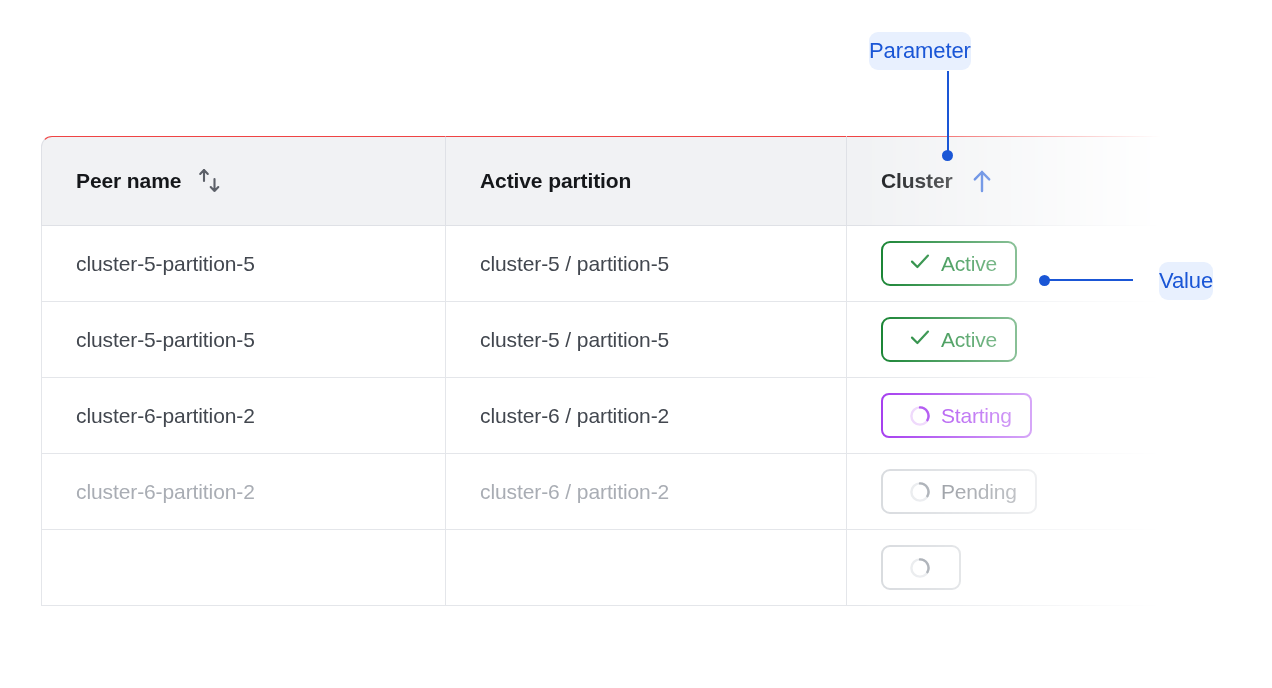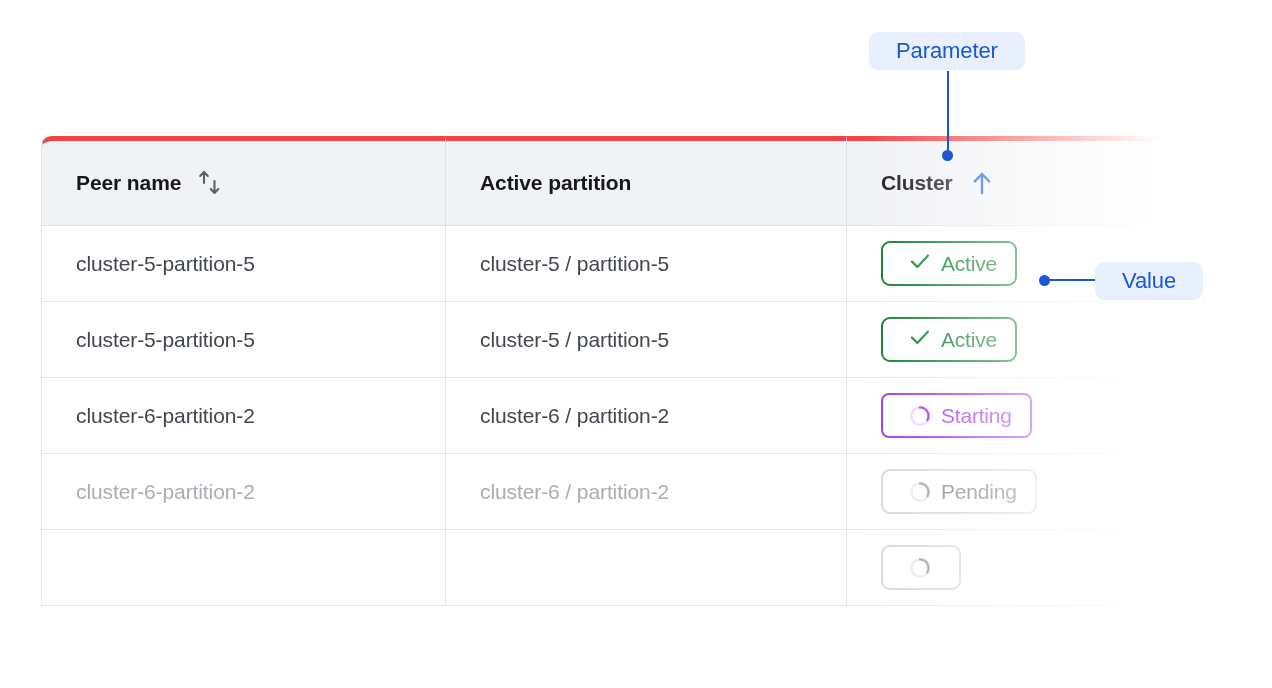--- a/index.html
+++ b/index.html
@@ -35,21 +35,21 @@
     border-collapse: separate;
     border-spacing: 0;
     table-layout: fixed;
   }
   .table col.c1 { width: 404px; }
   .table col.c2 { width: 401px; }
   .table col.c3 { width: 355px; }
 
   thead th {
     background: #f1f2f4;
-    border-top: 5px solid #ef4444;
+    border-top: 1px solid #ef4444;
     border-bottom: 1px solid #dfe1e6;
     border-left: 1px solid #dfe1e6;
     height: 90px;
     padding: 0 0 0 34px;
     text-align: left;
     vertical-align: middle;
     font-size: 21px;
     font-weight: 700;
     color: #15171a;
     letter-spacing: -0.1px;
@@ -104,26 +104,26 @@
     position: absolute;
     display: inline-flex;
     align-items: center;
     justify-content: center;
     background: #e8f0fe;
     color: #1a56d6;
     font-size: 22px;
     font-weight: 500;
     letter-spacing: -0.1px;
     border-radius: 9px;
-    padding: 0 27px;
+    padding: 0 0;
     height: 38px;
     white-space: nowrap;
   }
   #anno-parameter { left: 869px; top: 32px; }
-  #anno-value     { left: 1095px; top: 262px; }
+  #anno-value     { left: 1159px; top: 262px; }
 
   .anno-line-v {
     position: absolute;
     left: 947px;
     top: 71px;
     width: 2px;
     height: 83px;
     background: #1a56d6;
   }
   .anno-dot {

